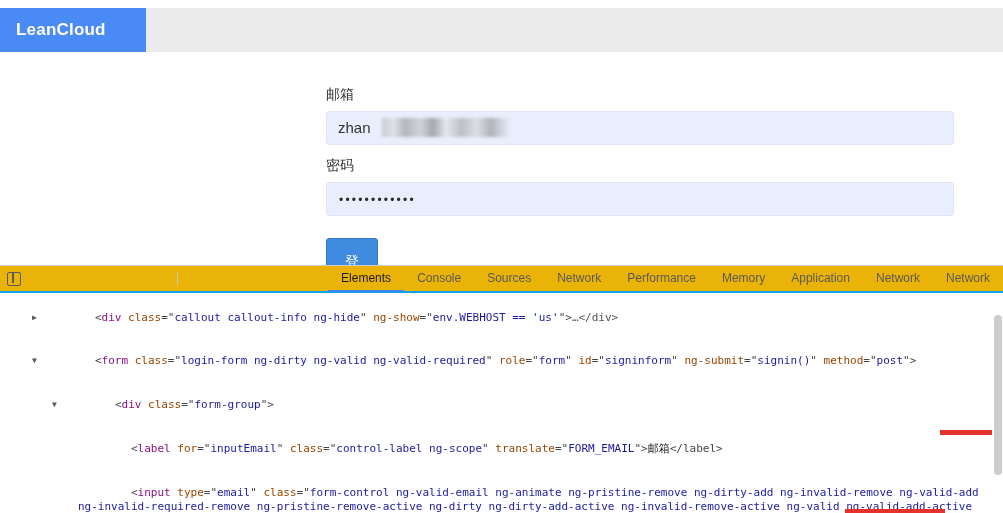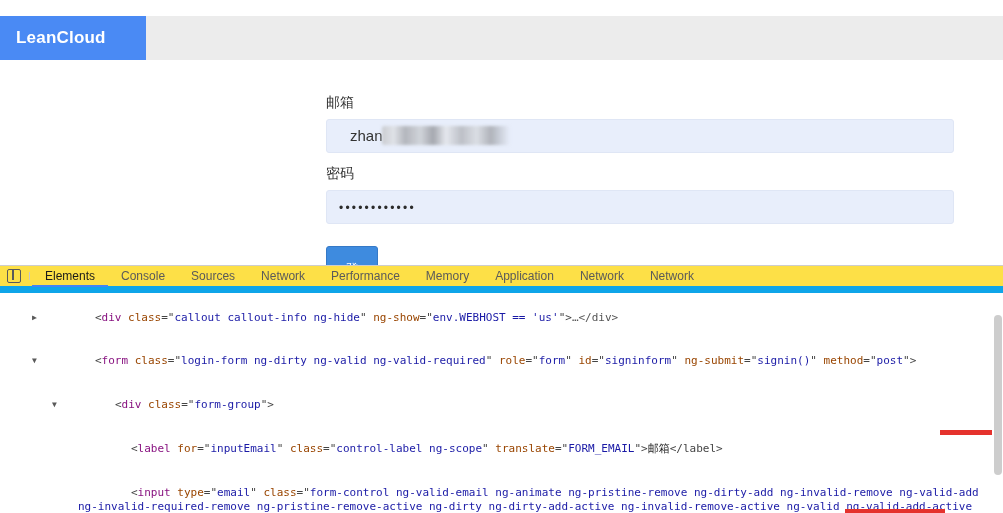--- a/index.html
+++ b/index.html
@@ -12,21 +12,21 @@
   }
   #page {
     position: relative;
     width: 1003px; height: 513px;
     background: #ffffff;
   }
 
   
   .page-area {
     position: absolute;
-    left: 0; top: 16px;
+    left: 0; top: 8px;
     width: 1003px; height: 265px;
     background: #ffffff;
   }
   .topbar {
     position: absolute;
     left: 0; top: 0;
     width: 1003px; height: 44px;
     background: #ececec;
   }
   .brand {
@@ -71,21 +71,20 @@
   }
   .email-field-holder { position: relative; width: 628px; height: 34px; }
   .email-visible {
     position: absolute;
     left: 12px; top: 0;
     height: 34px;
     line-height: 34px;
     font-size: 15px;
     color: #333;
     pointer-events: none;
-    margin-left: 12px;
   }
   .redaction {
     position: absolute;
     left: 56px; top: 7px;
     width: 128px; height: 19px;
     pointer-events: none;
     background:
       linear-gradient(90deg,
         rgba(200,202,206,0.95) 0%,
         rgba(222,224,228,0.85) 9%,
@@ -126,24 +125,25 @@
   .devtools {
     position: absolute;
     left: 0; top: 265px;
     width: 1003px; height: 248px;
     background: #ffffff;
     border-top: 1px solid #cdcdcd;
   }
   .dt-tabbar {
     position: relative;
     height: 27px;
-    background: #fde047;
-    border-bottom: 7px solid #0ea5e9;
+    background: #eab308;
+    border-bottom: 2px solid #0ea5e9;
     display: flex;
     align-items: stretch;
+    justify-content: space-between;
   }
   .dt-inspect-icons {
     display: flex;
     align-items: center;
     padding: 0 8px 0 7px;
     gap: 7px;
   }
   .icon-dock {
     width: 14px; height: 14px;
     border: 1.6px solid #5a5a5a;

